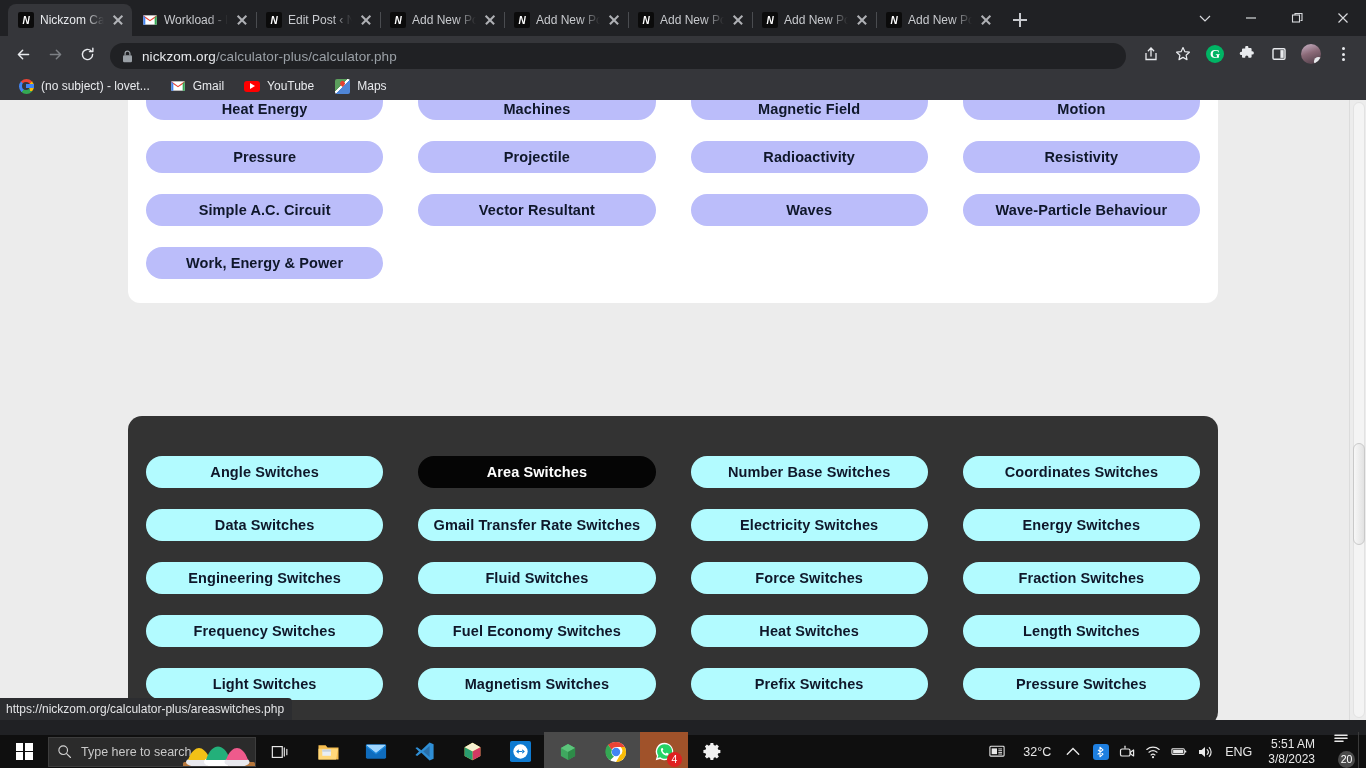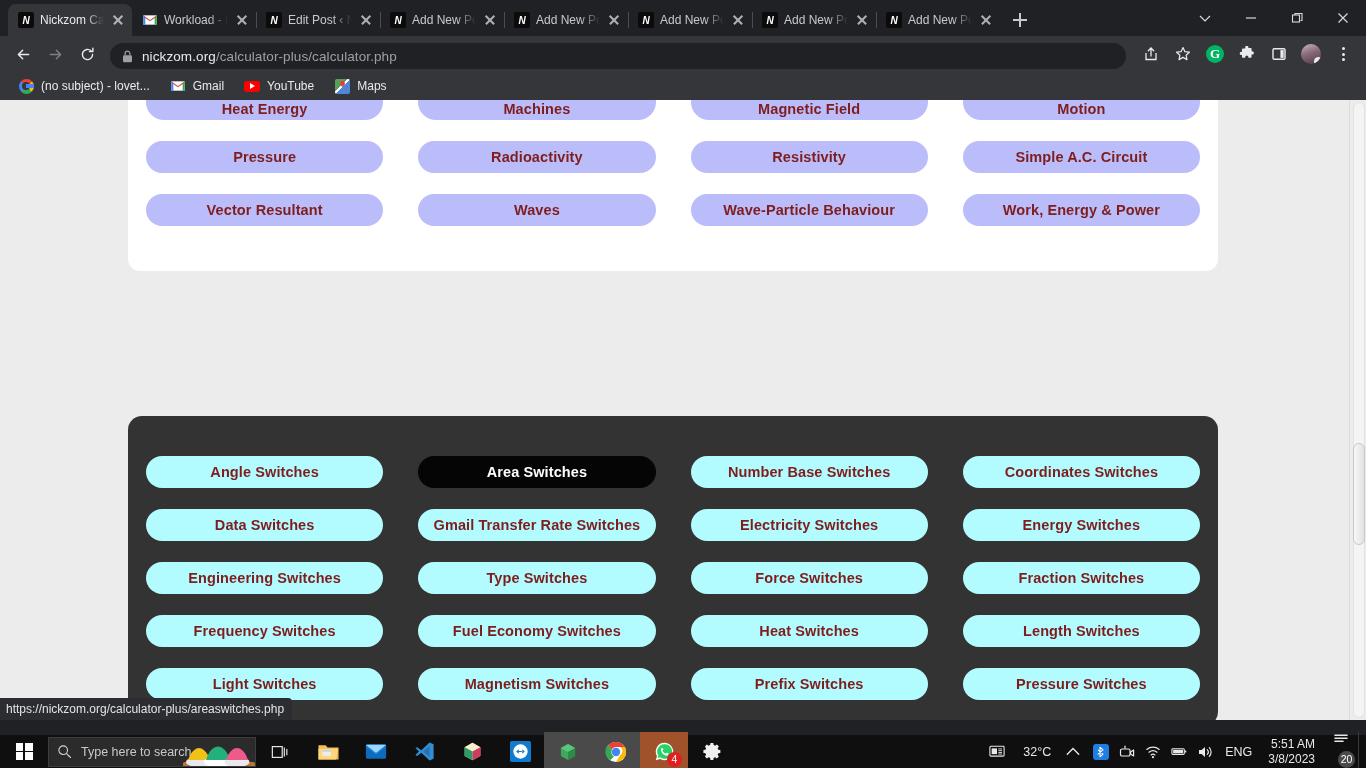--- a/index.html
+++ b/index.html
@@ -192,21 +192,21 @@
 
   .grid {
     display: grid;
     grid-template-columns: repeat(4, 1fr);
     column-gap: 35px;
     row-gap: 21px;
   }
   .pill {
     height: 32px; border-radius: 18px;
     display: flex; align-items: center; justify-content: center;
-    font-size: 14.5px; font-weight: bold; color: #7f1d1d;
+    font-size: 14.5px; font-weight: bold; color: #0f172a;
     text-align: center; letter-spacing: .1px;
     white-space: nowrap;
   }
   .pill.purple { background: #bbbdfa; }
   .pill.cyan   { background: #b2fbff; }
   .pill.hovered { background: #050505; color: #ffffff; }
 
   .pill-clip-top { height: 26px; align-items: flex-end; border-radius: 0 0 18px 18px; padding-bottom: 3px; }
 
   
@@ -507,20 +507,21 @@
     <div class="page">
 
       <div class="card-white">
         <div class="grid" style="margin-top:-6px;">
           <div class="pill purple pill-clip-top">Heat Energy</div>
           <div class="pill purple pill-clip-top">Machines</div>
           <div class="pill purple pill-clip-top">Magnetic Field</div>
           <div class="pill purple pill-clip-top">Motion</div>
 
           <div class="pill purple">Pressure</div>
+          <div class="pill purple">Projectile</div>
           <div class="pill purple">Radioactivity</div>
           <div class="pill purple">Resistivity</div>
 
           <div class="pill purple">Simple A.C. Circuit</div>
           <div class="pill purple">Vector Resultant</div>
           <div class="pill purple">Waves</div>
           <div class="pill purple">Wave-Particle Behaviour</div>
 
           <div class="pill purple">Work, Energy &amp; Power</div>
           <div></div>
@@ -537,21 +538,21 @@
           <div class="pill hovered">Area Switches</div>
           <div class="pill cyan">Number Base Switches</div>
           <div class="pill cyan">Coordinates Switches</div>
 
           <div class="pill cyan">Data Switches</div>
           <div class="pill cyan">Gmail Transfer Rate Switches</div>
           <div class="pill cyan">Electricity Switches</div>
           <div class="pill cyan">Energy Switches</div>
 
           <div class="pill cyan">Engineering Switches</div>
-          <div class="pill cyan">Type Switches</div>
+          <div class="pill cyan">Fluid Switches</div>
           <div class="pill cyan">Force Switches</div>
           <div class="pill cyan">Fraction Switches</div>
 
           <div class="pill cyan">Frequency Switches</div>
           <div class="pill cyan">Fuel Economy Switches</div>
           <div class="pill cyan">Heat Switches</div>
           <div class="pill cyan">Length Switches</div>
 
           <div class="pill cyan">Light Switches</div>
           <div class="pill cyan">Magnetism Switches</div>

